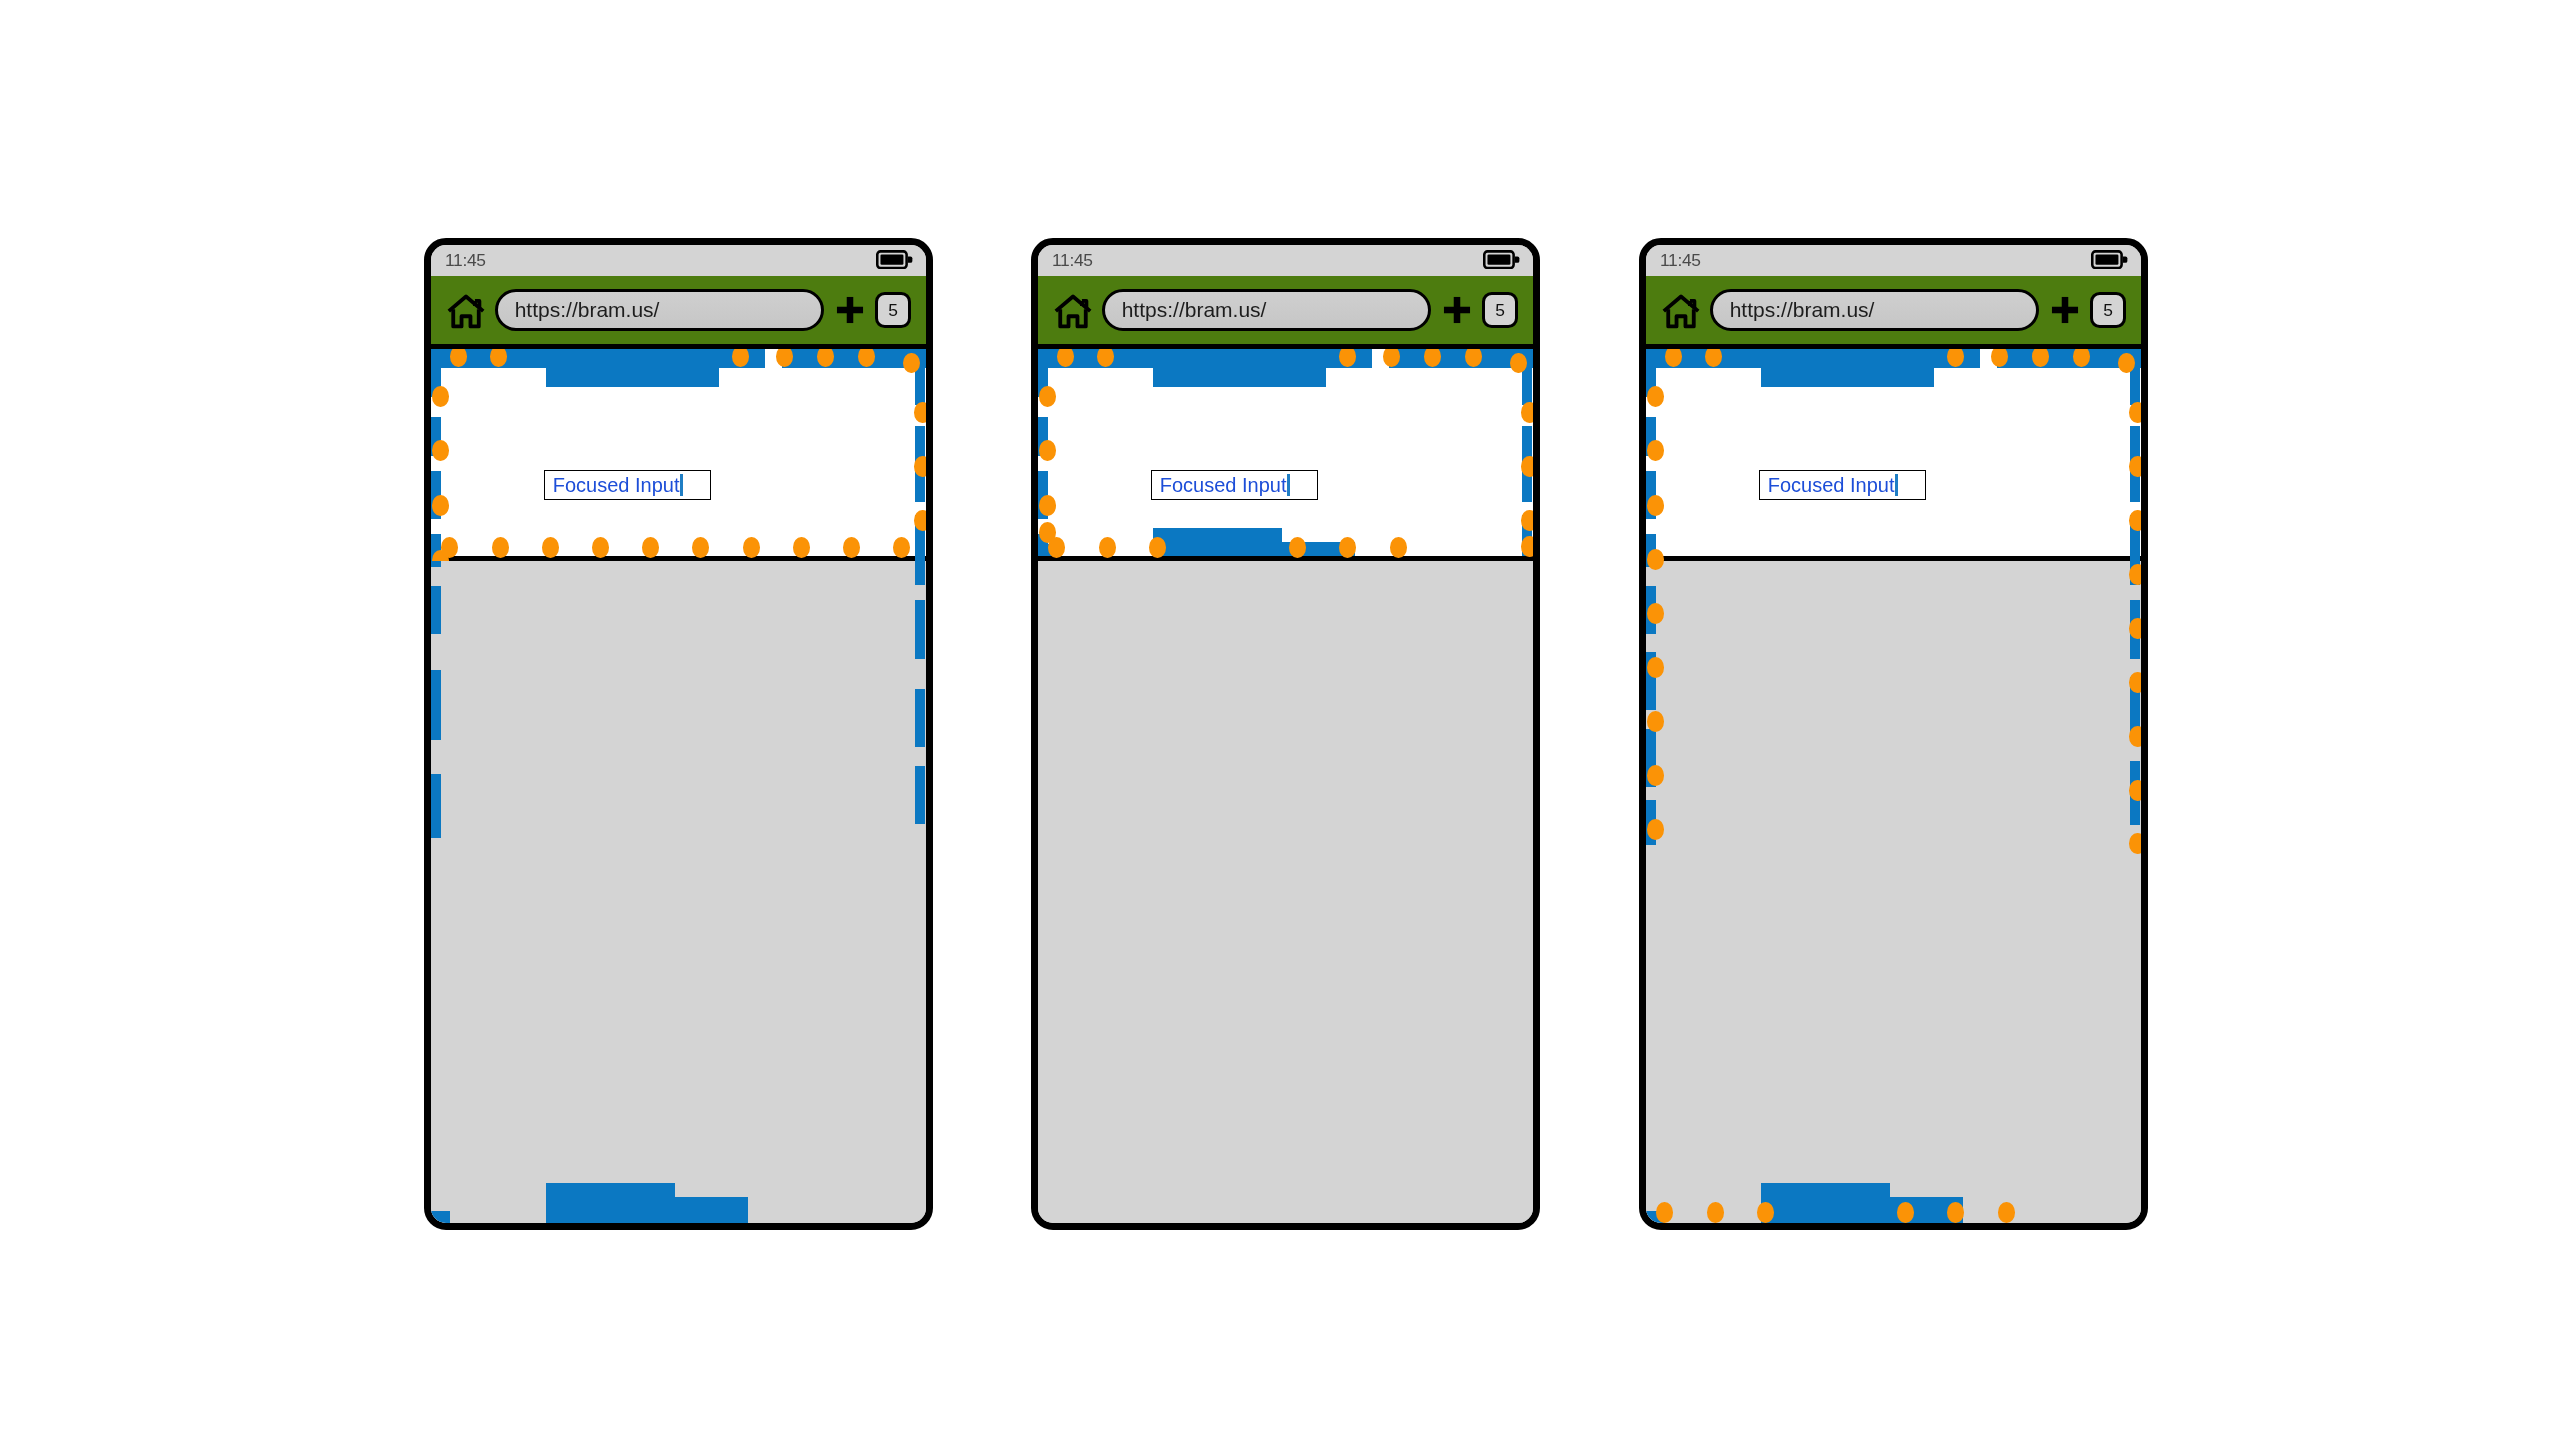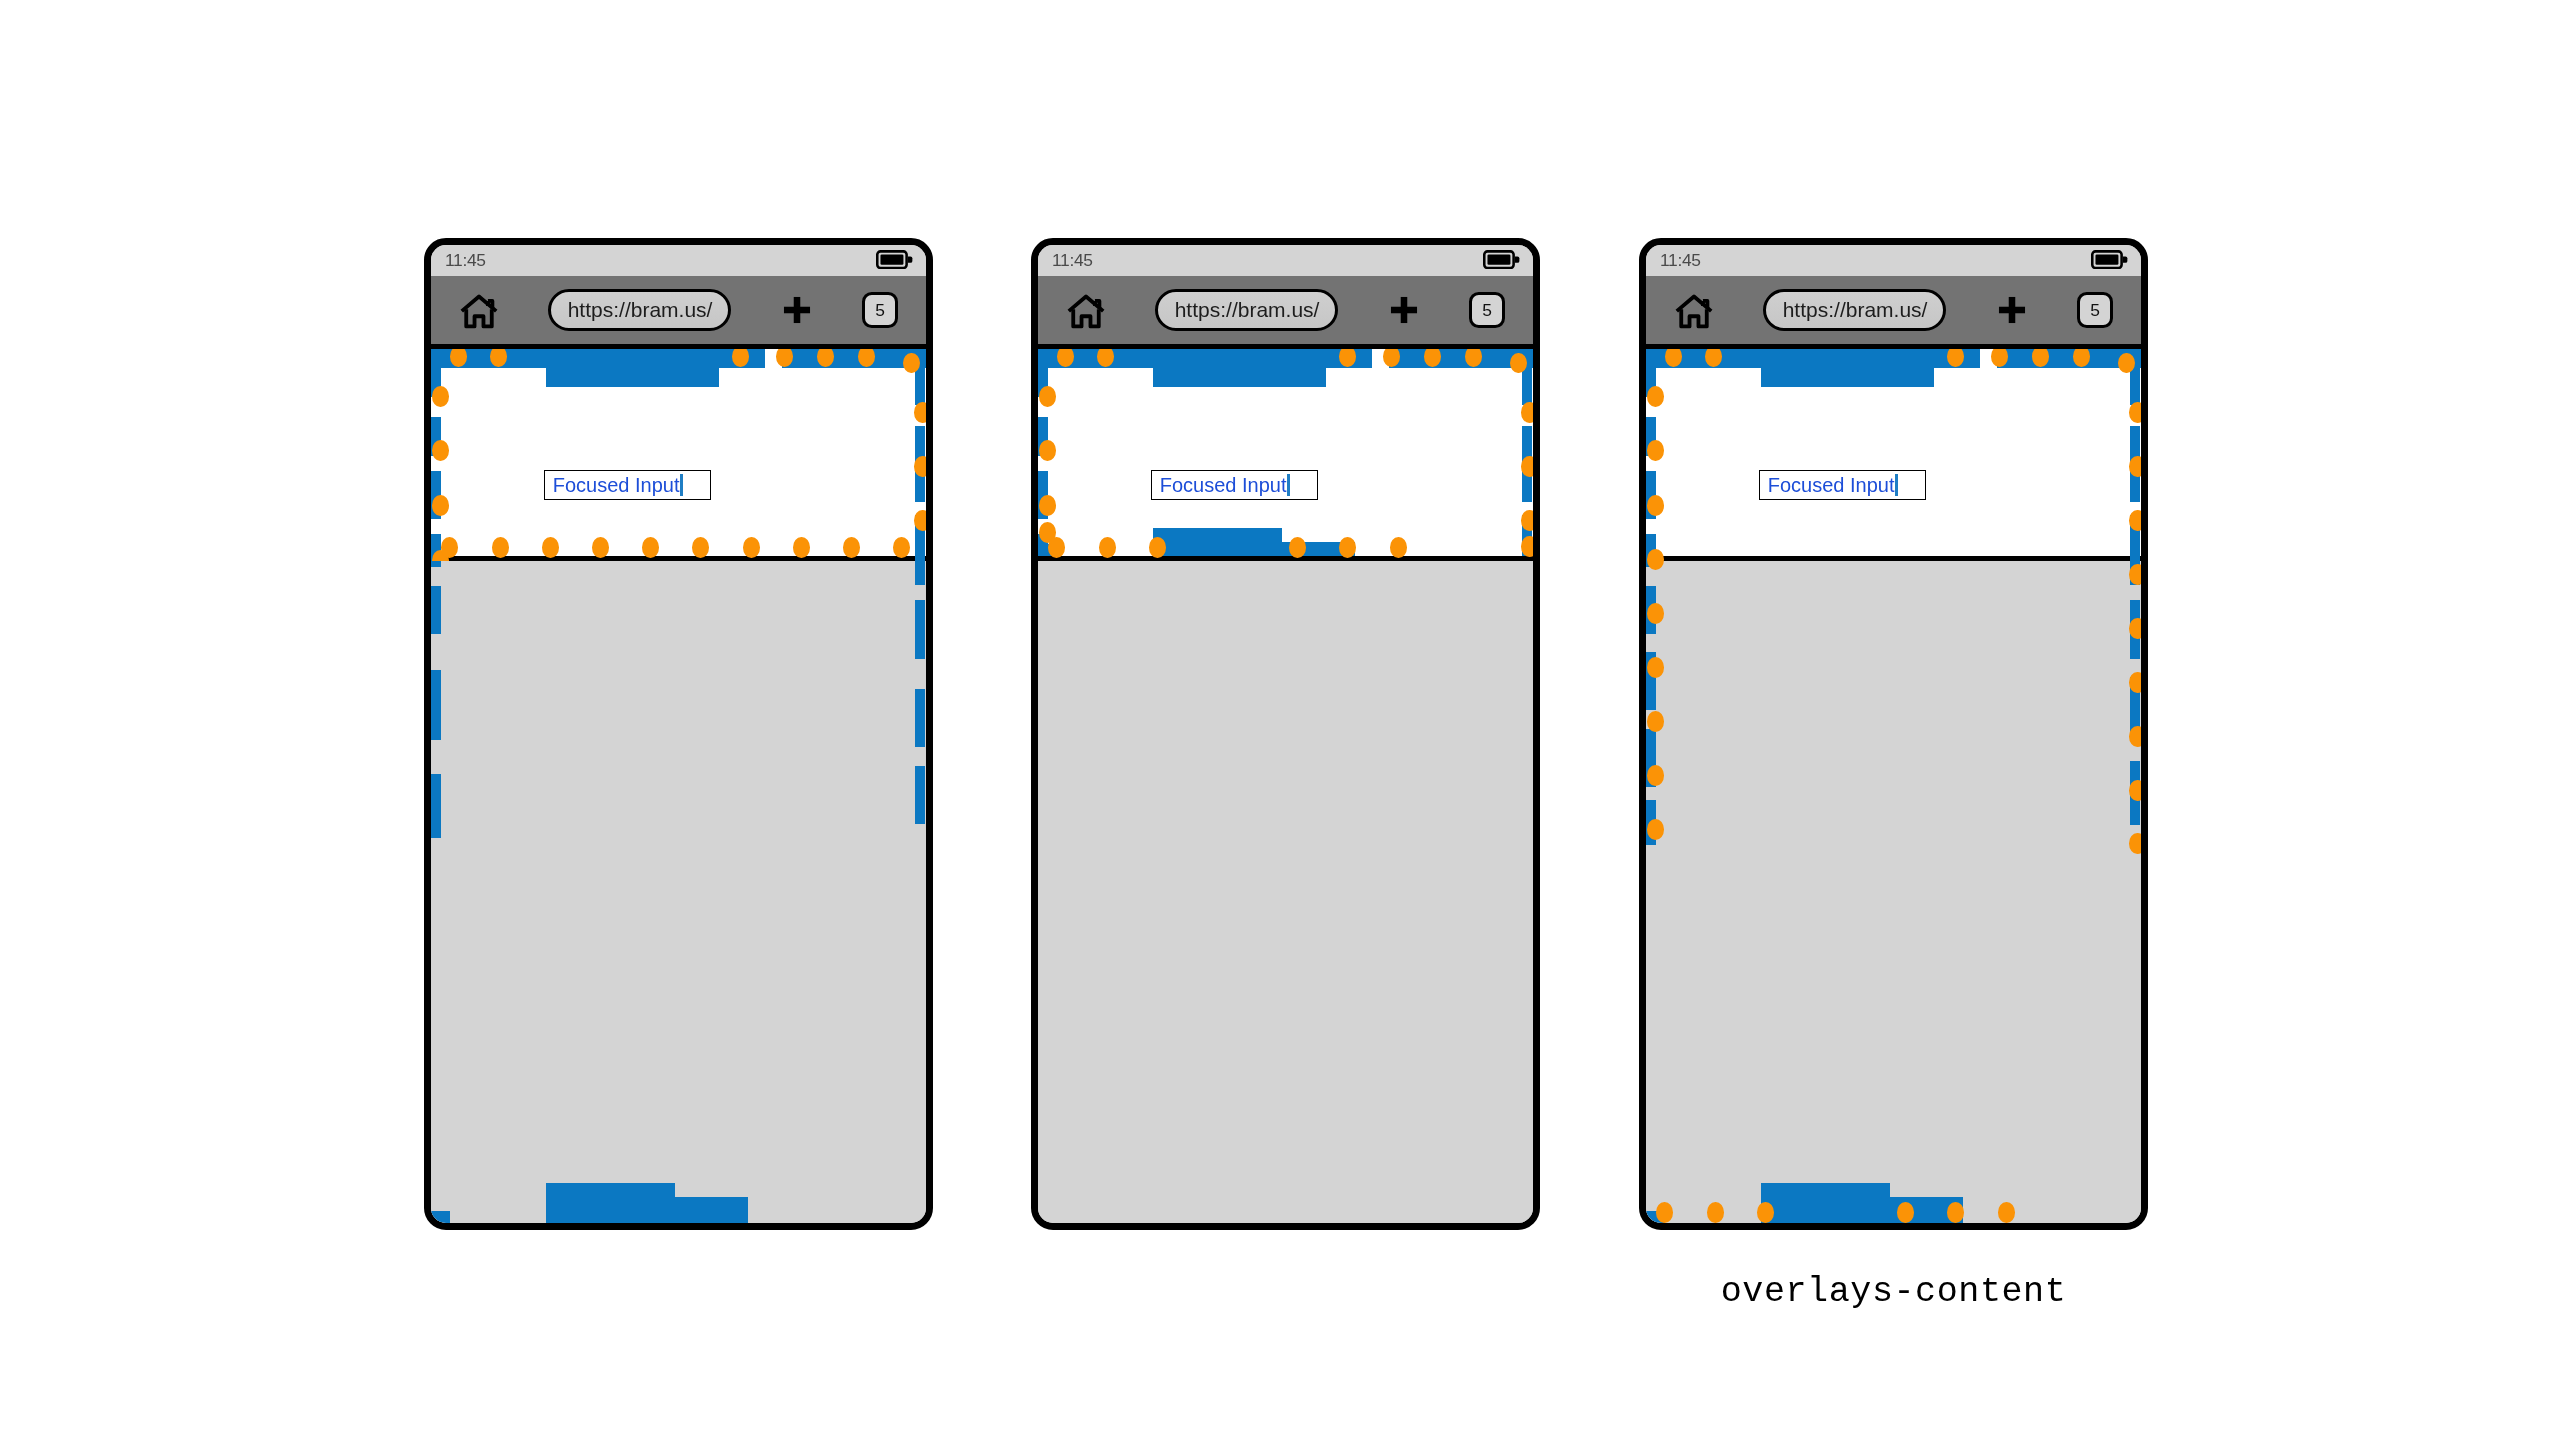--- a/index.html
+++ b/index.html
@@ -40,26 +40,25 @@
     font-family:"Liberation Sans", sans-serif;
   }
   .battery{
     position:absolute;right:13px;top:5.2px;
     width:37px;height:19.3px;
   }
 
   
   .toolbar{
     position:absolute;left:0;right:0;top:31px;height:73px;
-    background:#737373;
+    background:#4d7c0f;
     border-bottom:5.8px solid #000;
     box-sizing:border-box;
     display:flex;align-items:center;
-    padding:0 28px;
-    gap:40px;
+    padding:0 15px;
   }
   .home-icon{width:40px;height:37px;flex:0 0 auto;}
   .urlpill{
     flex:1 1 auto;
     height:42px;
     margin:0 10.3px 0 9px;
     border:3.2px solid #000;
     border-radius:23px;
     background:linear-gradient(#cfcfcf,#c6c6c6);
     display:flex;align-items:center;
@@ -455,16 +454,15 @@
           <div class="dot" style="left:61px;bottom:0;"></div>
           <div class="dot" style="left:111px;bottom:0;"></div>
           <div class="dot" style="left:251px;bottom:0;"></div>
           <div class="dot" style="left:301px;bottom:0;"></div>
           <div class="dot" style="left:352px;bottom:0;"></div>
         </div>
 
       </div>
     </div>
   </div>
-  <div class="caption cap3">overlays-content</div>
 
 </div>
 
 
 </body></html>

